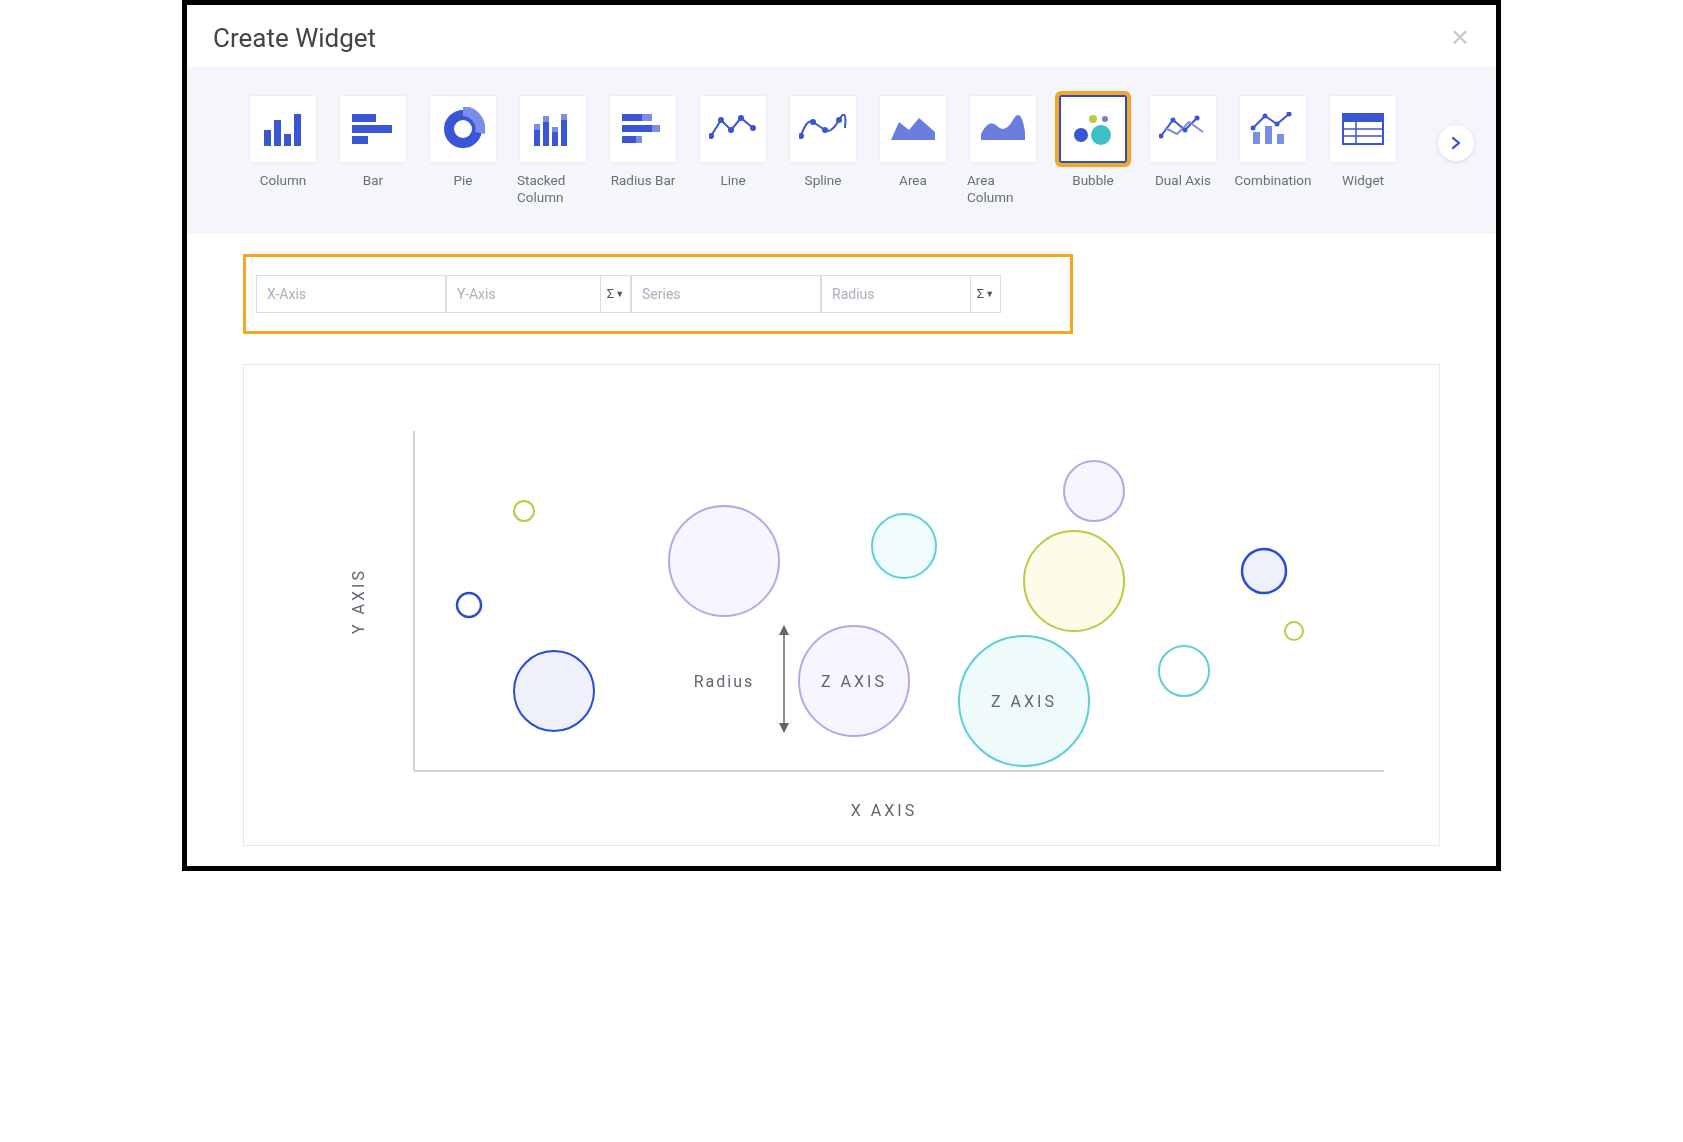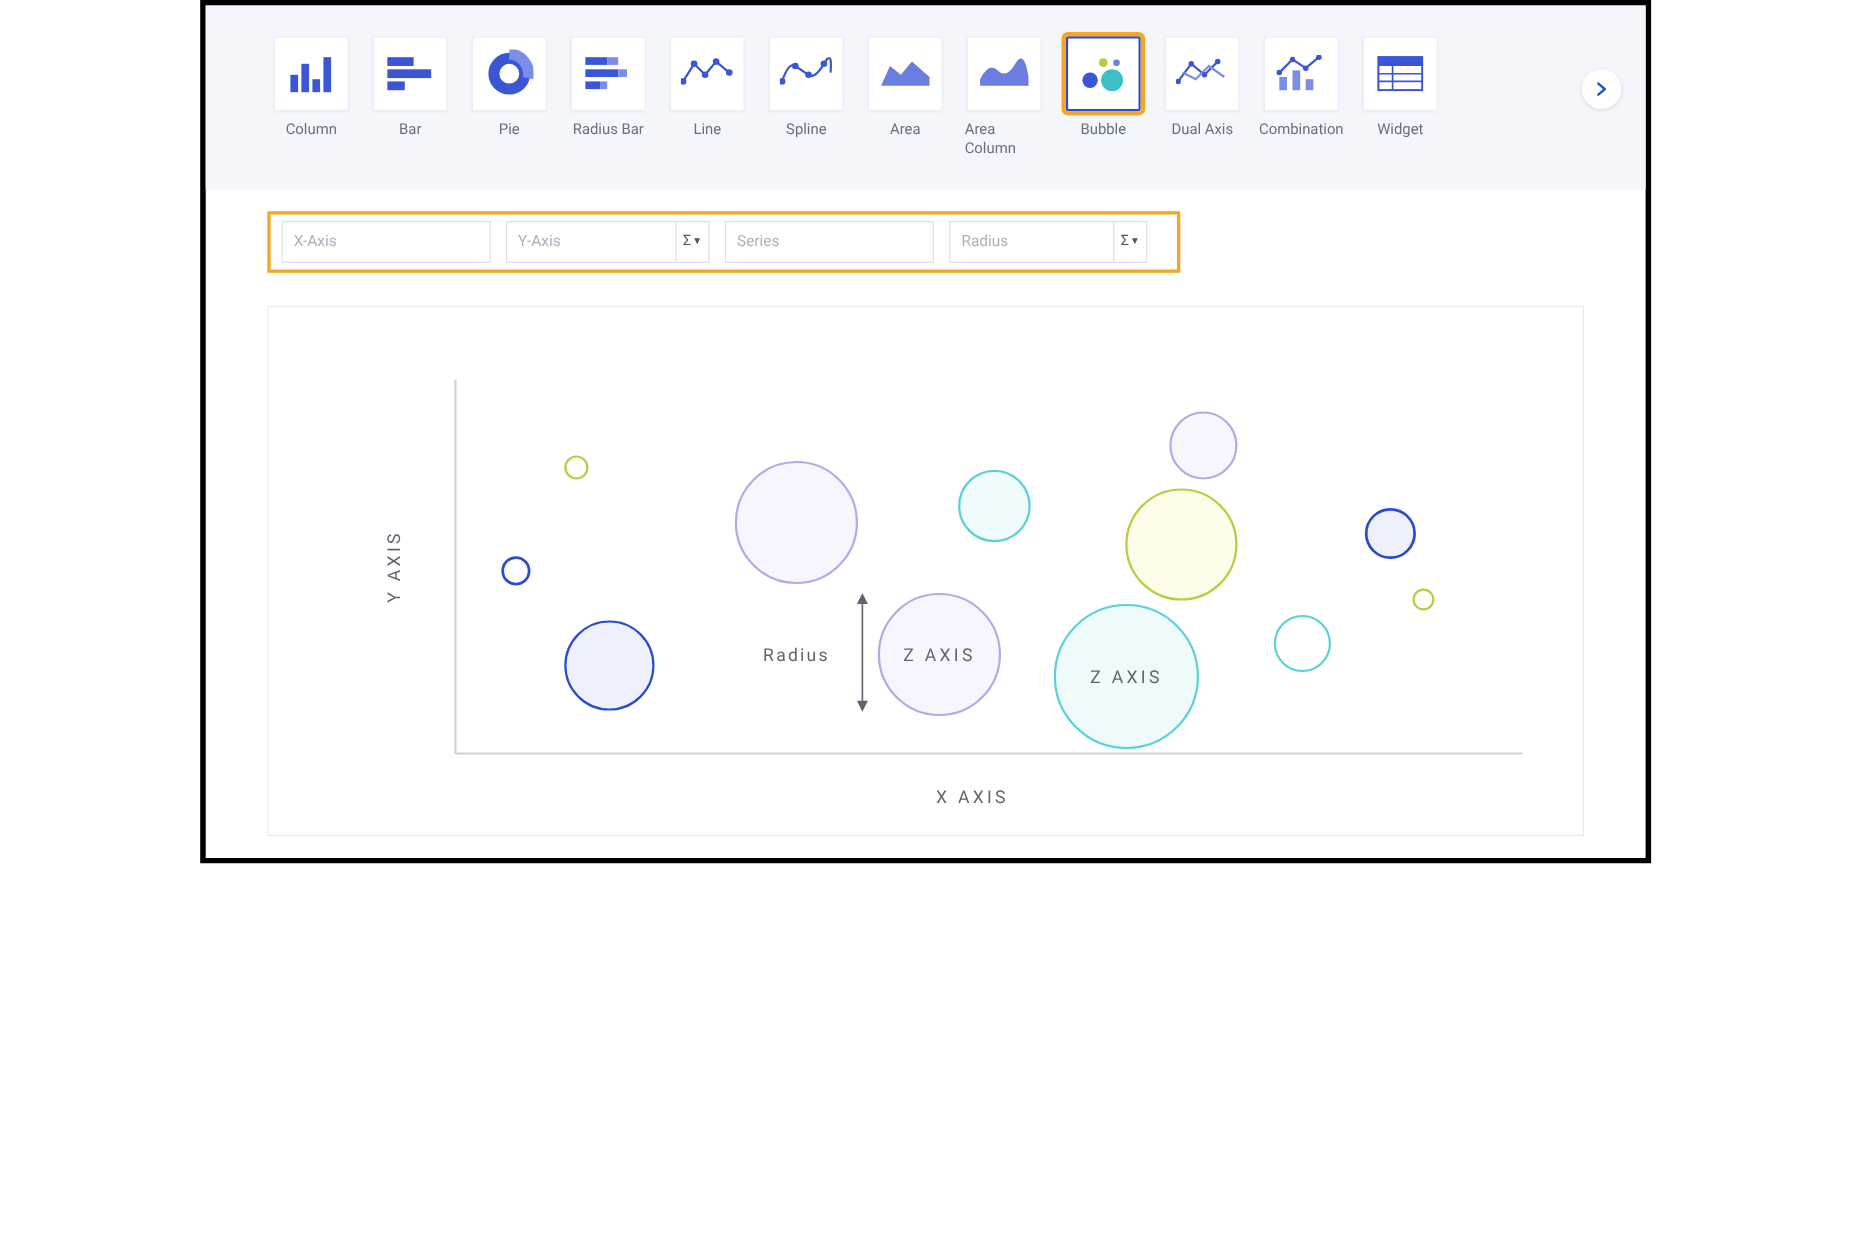--- a/index.html
+++ b/index.html
@@ -82,23 +82,22 @@
     justify-content: center;
     color: #2a4cd0;
     box-shadow: 0 1px 4px rgba(0,0,0,0.12);
     cursor: pointer;
   }
   .config-row {
     padding: 20px 56px 30px 56px;
   }
   .config-highlight {
     border: 3px solid #f5a623;
-    padding: 6px 10px;
-    display: flex;
-    gap: 14px;
+    padding: 18px 10px;
+    display: flex;
     width: 830px;
   }
   .config-input {
     height: 38px;
     border: 1px solid #d9dde4;
     background: #fff;
     display: flex;
     align-items: center;
     padding: 0 10px;
     font-size: 14px;
@@ -128,20 +127,24 @@
   .preview-card {
     border: 1px solid #e8e9ee;
     padding: 46px 20px 14px 20px;
   }
   .bubble-svg { display: block; }
 </style>
 </head>
 <body>
 
 <div class="frame">
+  <div class="header">
+    <h1>Create Widget</h1>
+    <div class="close-x">✕</div>
+  </div>
 
   <div class="chart-type-strip">
 
     <div class="chart-type-item">
       <div class="chart-type-tile">
         <svg width="42" height="34" viewBox="0 0 42 34">
           <rect x="2" y="18" width="7" height="16" fill="#3a56d4"></rect>
           <rect x="12" y="8" width="7" height="26" fill="#3a56d4"></rect>
           <rect x="22" y="22" width="7" height="12" fill="#3a56d4"></rect>
           <rect x="32" y="2" width="7" height="32" fill="#3a56d4"></rect>
@@ -164,20 +167,35 @@
     <div class="chart-type-item">
       <div class="chart-type-tile">
         <svg width="44" height="44" viewBox="0 0 44 44">
           <circle cx="22" cy="22" r="14" fill="none" stroke="#3a56d4" stroke-width="10"></circle>
           <path d="M22 4 A18 18 0 0 1 39 26" fill="none" stroke="#7a8de8" stroke-width="10"></path>
         </svg>
       </div>
       <div class="chart-type-label">Pie</div>
     </div>
 
+    <div class="chart-type-item">
+      <div class="chart-type-tile">
+        <svg width="42" height="34" viewBox="0 0 42 34">
+          <rect x="2" y="18" width="6" height="16" fill="#3a56d4"></rect>
+            <rect x="2" y="12" width="6" height="6" fill="#7a8de8"></rect>
+          <rect x="11" y="10" width="6" height="24" fill="#3a56d4"></rect>
+            <rect x="11" y="4" width="6" height="6" fill="#7a8de8"></rect>
+          <rect x="20" y="20" width="6" height="14" fill="#3a56d4"></rect>
+            <rect x="20" y="15" width="6" height="5" fill="#7a8de8"></rect>
+          <rect x="29" y="8" width="6" height="26" fill="#3a56d4"></rect>
+            <rect x="29" y="2" width="6" height="6" fill="#7a8de8"></rect>
+        </svg>
+      </div>
+      <div class="chart-type-label">Stacked Column</div>
+    </div>
 
     <div class="chart-type-item">
       <div class="chart-type-tile">
         <svg width="42" height="34" viewBox="0 0 42 34">
           <rect x="0" y="2" width="20" height="7" fill="#3a56d4"></rect>
             <rect x="20" y="2" width="10" height="7" fill="#7a8de8"></rect>
           <rect x="0" y="13" width="30" height="7" fill="#3a56d4"></rect>
             <rect x="30" y="13" width="8" height="7" fill="#7a8de8"></rect>
           <rect x="0" y="24" width="14" height="7" fill="#3a56d4"></rect>
             <rect x="14" y="24" width="6" height="7" fill="#7a8de8"></rect>

